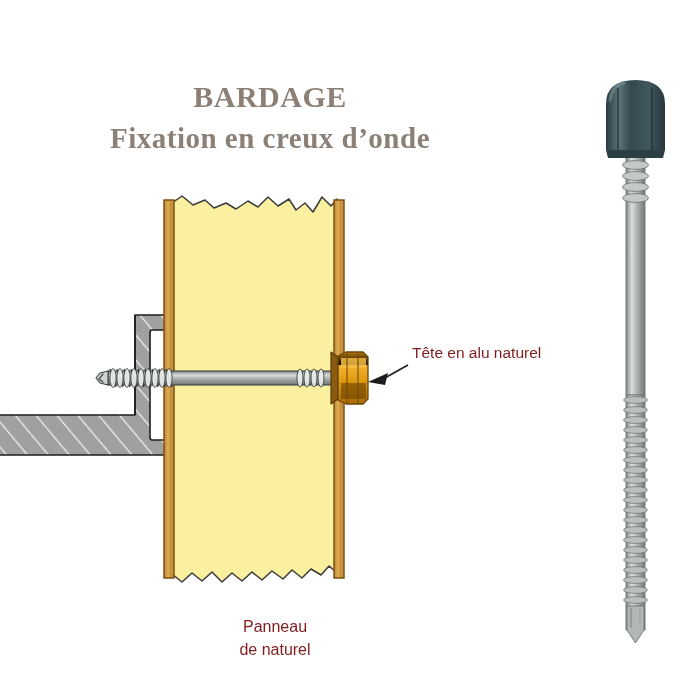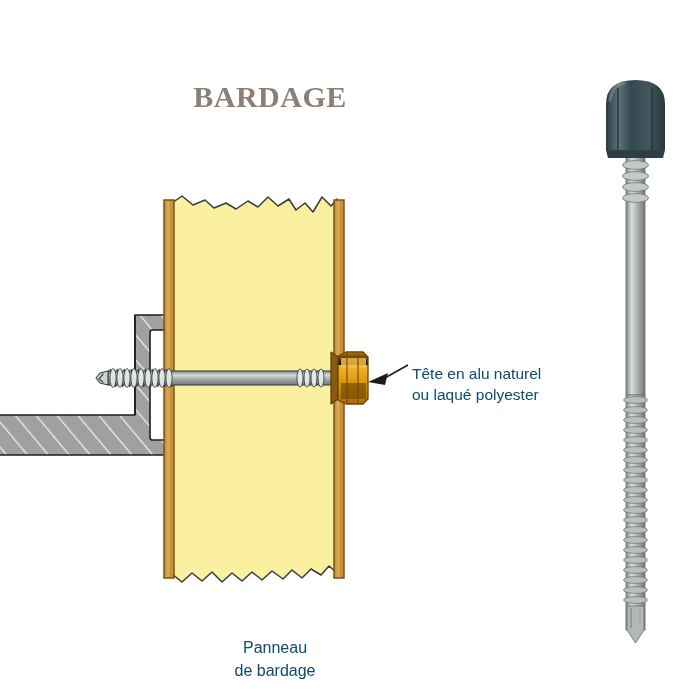--- a/index.html
+++ b/index.html
@@ -7,33 +7,34 @@
        font-family:"Liberation Sans",sans-serif;}
   #stage{position:relative;width:584px;height:700px;background:#fff;}
 
   .ttl{position:absolute;left:0;width:540px;text-align:center;
        font-family:"Liberation Serif",serif;font-weight:bold;
        color:#8c8076;letter-spacing:.5px;}
   #title-main{top:80px;font-size:30px;}
   #title-sub {top:122px;font-size:29px;}
 
   .note{position:absolute;font-family:"Liberation Sans",sans-serif;
-        font-size:15.5px;color:#0c4a6e;line-height:21px;white-space:nowrap;margin-top:21px;}
+        font-size:15.5px;color:#7f1d1d;line-height:21px;white-space:nowrap;}
   #callout-text{left:412px;top:342px;}
   #caption-text{left:200px;top:615px;text-align:center;width:150px;
                 line-height:23px;font-size:16px;}
 
   svg{position:absolute;left:0;top:0;}
 </style>
 </head>
 <body>
 
 <div id="stage">
 
   <div class="ttl" id="title-main">BARDAGE</div>
+  <div class="ttl" id="title-sub">Fixation en creux d’onde</div>
 
   <svg width="700" height="700" viewBox="0 0 700 700">
     <defs>
 
       <pattern id="hatch" width="16" height="16" patternUnits="userSpaceOnUse" patternTransform="rotate(-40)">
         <rect width="16" height="16" fill="#a0a0a0"></rect>
         <line x1="0" y1="0" x2="0" y2="16" stroke="#f2f2f2" stroke-width="2.4"></line>
       </pattern>
 
       <linearGradient id="shaftG" x1="0" y1="0" x2="0" y2="1">
@@ -197,21 +198,20 @@
         <path d="M 606,150 L 665,150 L 663,158 L 608,158 Z" fill="#2d3f46"></path>
         <line x1="618" y1="88" x2="618" y2="150" stroke="#202e34" stroke-width="1.6" opacity=".8"></line>
         <line x1="652" y1="88" x2="652" y2="150" stroke="#202e34" stroke-width="1.6" opacity=".8"></line>
         <path d="M 610,100 Q 612,86 624,83" fill="none" stroke="#7d949b" stroke-width="3" opacity=".55" stroke-linecap="round"></path>
       </g>
     </g>
   </svg>
 
   <div class="note" id="callout-text">
     <div>Tête en alu naturel</div>
-    <div>ou laqué polyester</div>
   </div>
 
   <div class="note" id="caption-text">
     <div>Panneau</div>
-    <div>de bardage</div>
+    <div>de naturel</div>
   </div>
 
 </div>
 
 </body></html>

